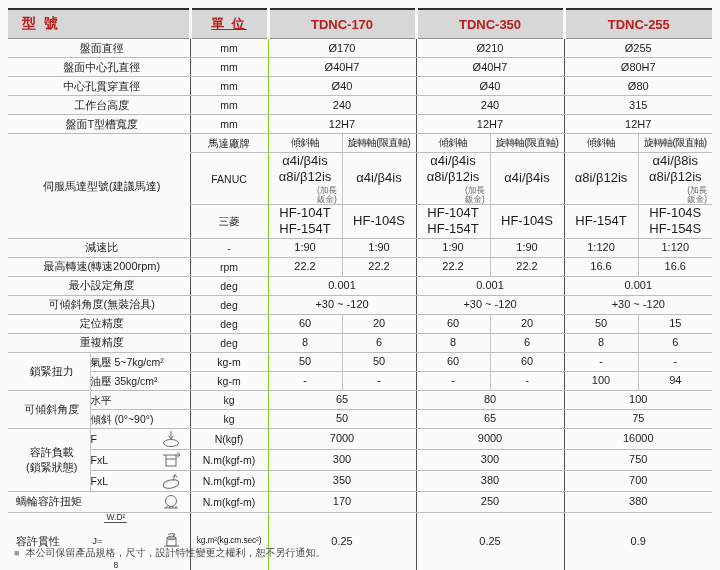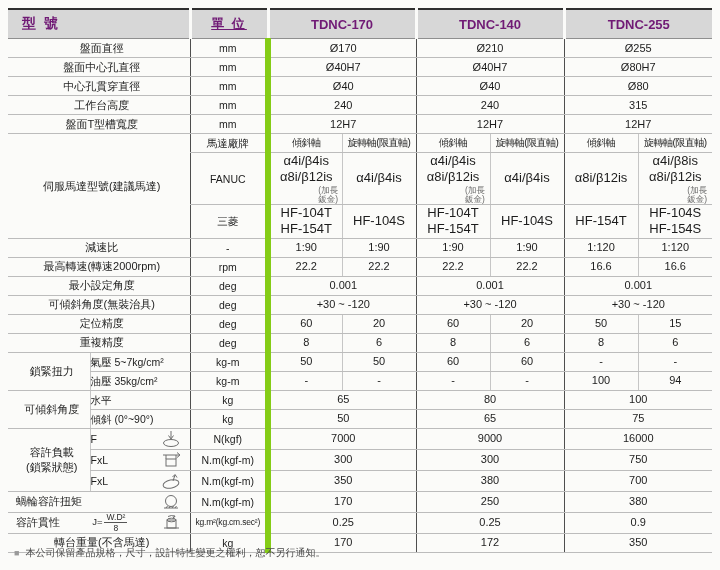--- a/index.html
+++ b/index.html
@@ -10,53 +10,53 @@
   }
   .page{position:relative;width:720px;height:570px;}
   table.spec{
     position:absolute;left:8px;top:8px;width:704px;
     border-collapse:collapse;table-layout:fixed;
     border-top:2px solid #2f2f2f;
   }
   col.cA{width:82px}col.cB{width:100px}col.cC{width:78px}
   col.cV{width:74px}
   th{
-    background:#d7d7d7;font-weight:bold;font-size:13px;color:#701a75;
+    background:#d7d7d7;font-weight:bold;font-size:13px;color:#b91c1c;
     border-bottom:1px solid #8f8f8f;padding:0;height:28px;vertical-align:middle;
   }
   th.gap{border-left:3px solid #fbfbf9;}
   th.th-model{font-size:14px;text-align:left;padding-left:14px;letter-spacing:2px;}
   th.th-unit{font-size:13px;letter-spacing:2px;text-decoration:underline;}
   td{
     font-size:11px;text-align:center;vertical-align:middle;
     border-bottom:1px solid #bcbcbc;padding:0 2px;line-height:1.15;
   }
   tr.h-std{height:19px}
   tr.h-fanuc{height:46px}
   tr.h-mit{height:26px}
   tr.h-icon{height:21px}
   td.lab{text-align:center;padding-left:8px;font-size:11px;}
   td.sub{text-align:left;padding-left:0;font-size:10.5px;border-left:1px solid #c6c6c6;}
   td.unit{
     font-size:10.5px;
-    border-left:1px solid #4e4e4e;border-right:6px solid #84cc16;
+    border-left:1px solid #4e4e4e;border-right:1px solid #84cc16;
   }
   td.unit.small{font-size:8.5px;letter-spacing:-0.2px;}
   td.bdl{border-left:1px solid #4e4e4e;}
   td.bll{border-left:1px solid #c6c6c6;}
   td.axis-head{font-size:10px;letter-spacing:-0.5px;padding:0 1px;}
   .cell-l{font-size:13px;line-height:1.25;}
   .cell-note{font-size:8.5px;color:#6b6b6b;line-height:1.1;margin-left:44px;}
   .flexcell{display:flex;align-items:center;justify-content:space-between;padding-right:6px;}
   .flexcell .txt{white-space:nowrap;}
   .icon{flex:0 0 auto;display:inline-block;}
   .icon svg{display:block;stroke:#6e6e6e;fill:none;stroke-width:1;}
   .lab2{line-height:1.3;}
   .formula{display:inline-flex;align-items:center;font-size:9.5px;color:#2a2a2a;}
-  .frac{display:inline-flex;flex-direction:column;align-items:center;margin-left:2px;line-height:1;}
+  .frac{display:inline-flex;flex-direction:column;align-items:center;margin-left:2px;line-height:1;gap:37px;}
   .frac .num{font-size:8.5px;border-bottom:1px solid #555;padding:0 2px 1px;}
   .frac .den{font-size:8.5px;padding-top:1px;}
   .footer{
     position:absolute;left:14px;top:546px;font-size:10px;color:#4a4a4a;
     display:flex;align-items:center;gap:6px;
   }
   .footer .bullet{color:#9a9a9a;font-size:9px;}
 </style>
 </head>
 <body>
@@ -73,21 +73,21 @@
         <col class="cV">
         <col class="cV">
         <col class="cV">
     </colgroup>
 
     <tbody>
         <tr>
       <th colspan="2" class="th-model">型 號</th>
       <th class="th-unit gap">單 位</th>
       <th colspan="2" class="gap">TDNC-170</th>
-      <th colspan="2" class="gap">TDNC-140</th>
+      <th colspan="2" class="gap">TDNC-350</th>
       <th colspan="2" class="gap">TDNC-255</th>
     </tr>
 
     <tr class="h-std">
       <td colspan="2" class="lab">盤面直徑</td>
       <td class="unit">mm</td>
       <td colspan="2">Ø170</td>
       <td colspan="2" class="bdl">Ø210</td>
       <td colspan="2" class="bdl">Ø255</td>
     </tr>

